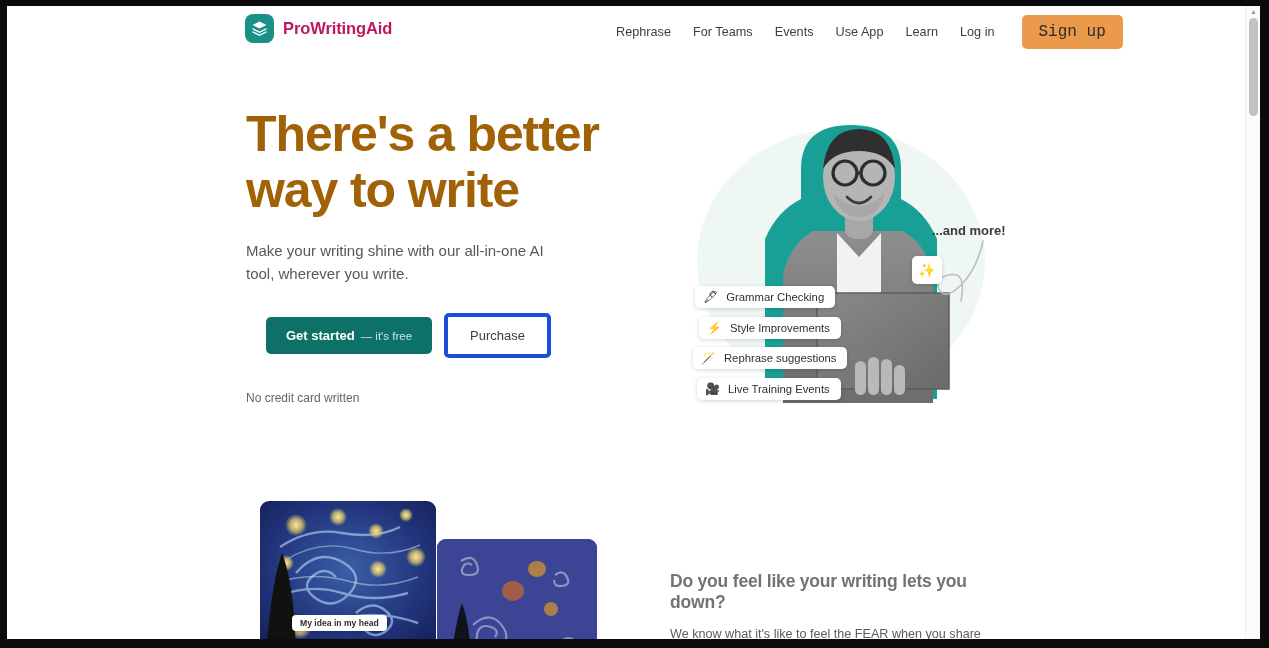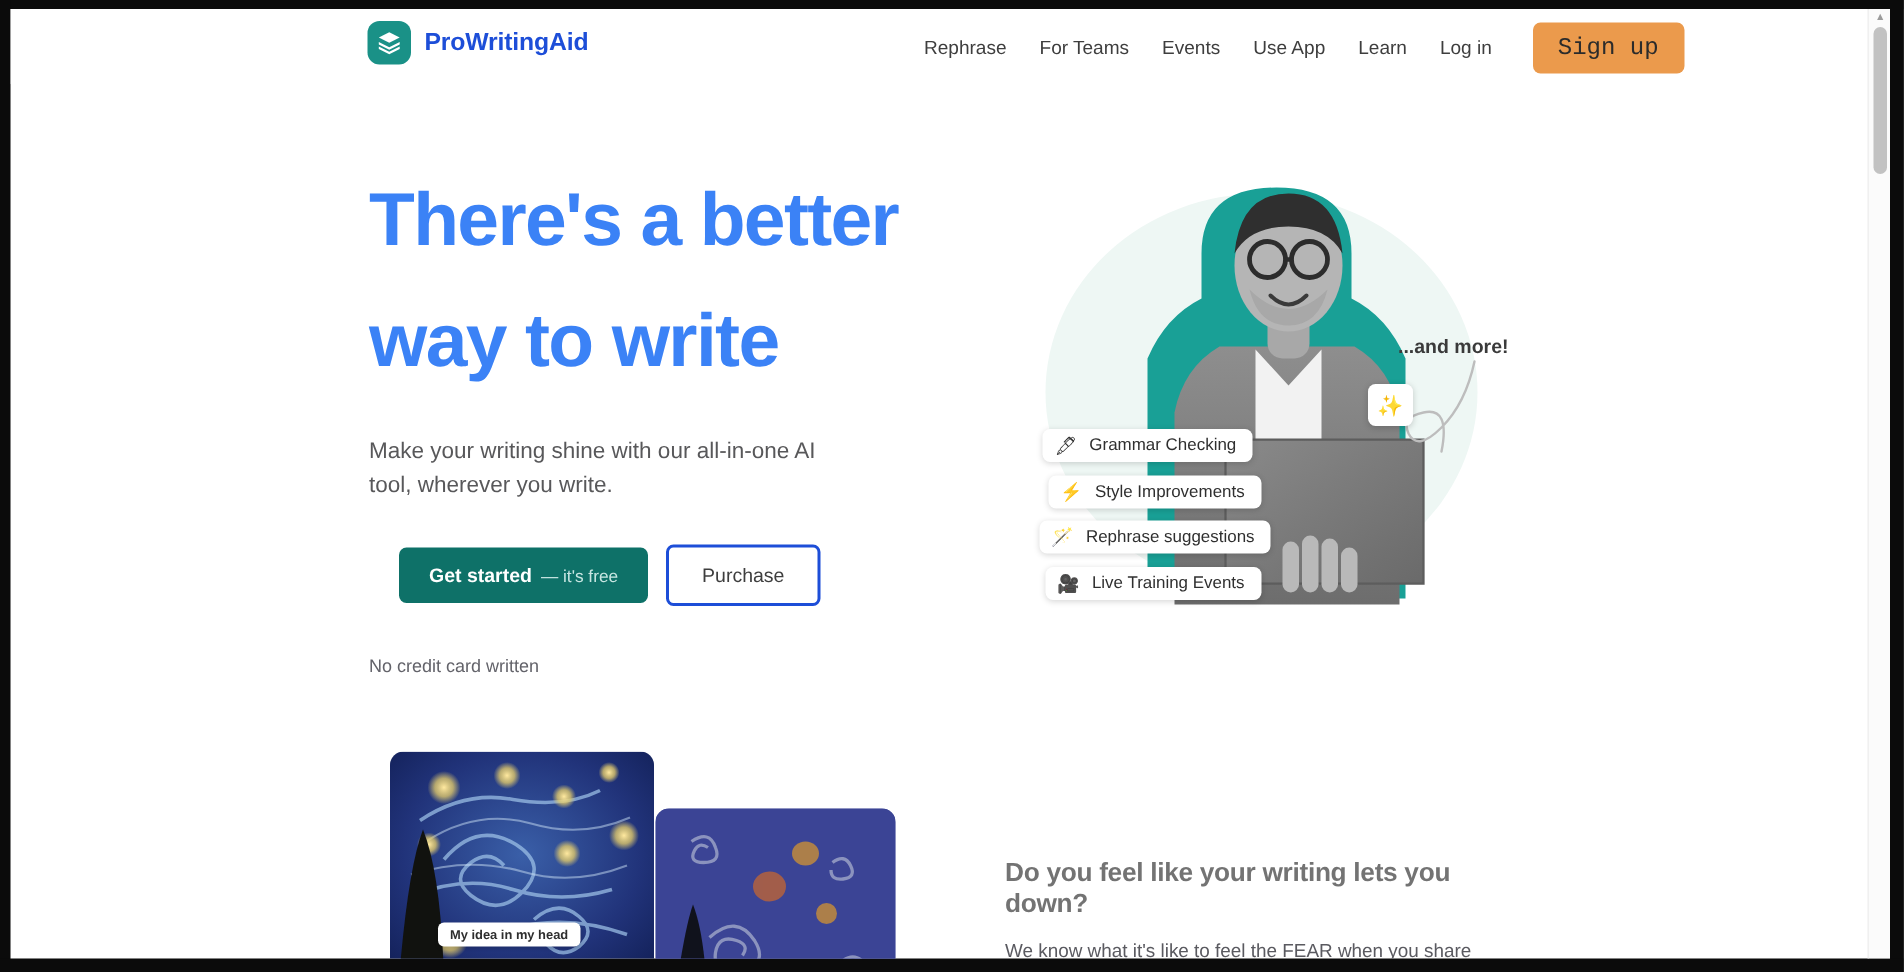--- a/index.html
+++ b/index.html
@@ -91,21 +91,21 @@
     width: 29px; height: 29px;
     border-radius: 8px;
     background: #1a9187;
     display: flex;
     align-items: center;
     justify-content: center;
   }
   #brand-name {
     font-size: 16.5px;
     font-weight: bold;
-    color: #1d4ed8;
+    color: #be185d;
     letter-spacing: -0.1px;
     text-align: right;
   }
 
   #main-nav {
     position: absolute;
     left: 598px;
     top: 9px;
     display: flex;
     align-items: center;
@@ -139,23 +139,23 @@
     height: 430px;
   }
   #hero-copy {
     position: absolute;
     left: 239px;
     top: 50px;
     width: 400px;
   }
   #hero-title {
     font-size: 50px;
-    line-height: 81px;
+    line-height: 56px;
     font-weight: bold;
-    color: #3b82f6;
+    color: #a16207;
     letter-spacing: -1.1px;
   }
   #hero-subtitle {
     margin-top: 21px;
     font-size: 15px;
     line-height: 23px;
     color: #58585a;
     width: 330px;
   }
   #hero-ctas {
@@ -174,21 +174,21 @@
     color: #ffffff;
     font-family: "Liberation Sans", sans-serif;
     display: flex;
     align-items: baseline;
     gap: 6px;
   }
   #get-started-label { font-size: 13px; font-weight: bold; }
   #get-started-sub   { font-size: 11.5px; color: #c8e6e2; font-weight: normal; }
   #purchase-button {
     background: #ffffff;
-    border: 2px solid #1d4ed8;
+    border: 4px solid #1d4ed8;
     border-radius: 5px;
     padding: 11px 22px;
     font-size: 13px;
     color: #3e3e3e;
     cursor: pointer;
     font-family: "Liberation Sans", sans-serif;
   }
   #no-credit-card {
     margin-top: 33px;
     font-size: 12px;

